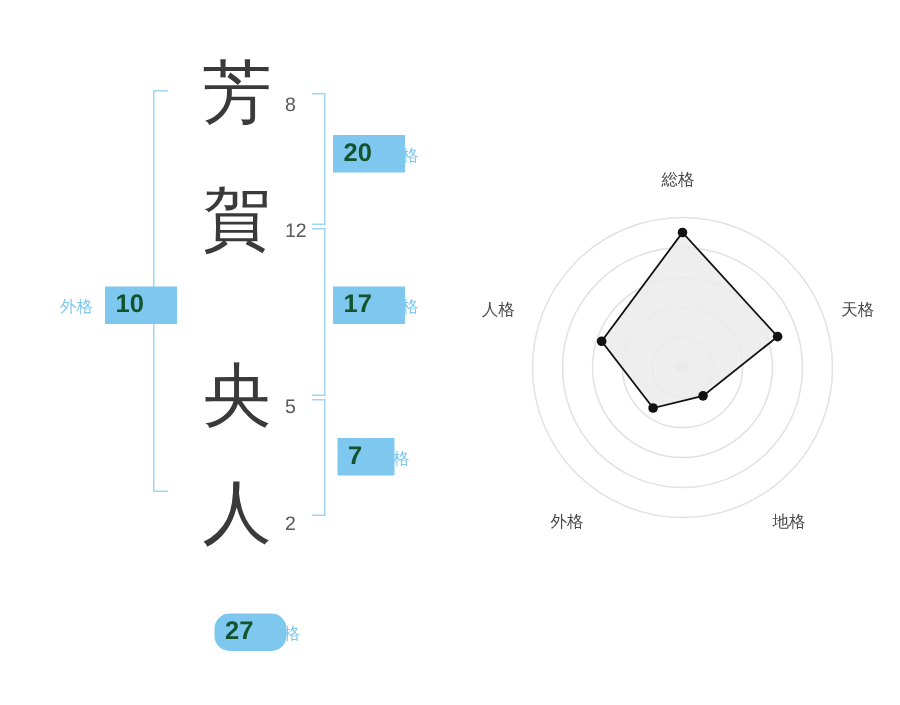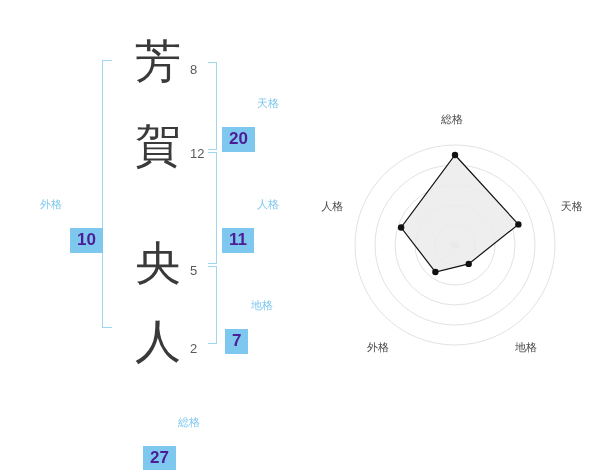--- a/index.html
+++ b/index.html
@@ -34,28 +34,27 @@
   .kanji-num {
     position: absolute;
     font-size: 13px;
     color: #5a5a5a;
     font-family: "Liberation Sans", sans-serif;
   }
 
   .badge {
     position: absolute;
     background: #7ec8ef;
-    color: #4c1d95;
+    color: #14532d;
     font-size: 17px;
     font-weight: bold;
-    padding: 2px 7px 3px 7px;
+    padding: 2px 22px 3px 7px;
     line-height: 1.2;
     text-align: center;
     font-family: "Liberation Sans", sans-serif;
-    margin-top: 37px;
   }
   .badge-label {
     position: absolute;
     font-size: 11px;
     color: #7ec8ef;
     font-family: "DejaVu Sans", sans-serif;
   }
 
   
   .bracket-right {
@@ -108,30 +107,30 @@
 
     <div class="bracket-right" style="left:208px; top:62px; height:88px;"></div>
 
     <div class="bracket-right" style="left:208px; top:152px; height:112px;"></div>
 
     <div class="bracket-right" style="left:208px; top:266px; height:78px;"></div>
 
     <div class="badge" style="left:222px; top:90px;">20</div>
     <div class="badge-label" style="left:257px; top:96px;">天格</div>
 
-    <div class="badge" style="left:222px; top:191px;">11</div>
+    <div class="badge" style="left:222px; top:191px;">17</div>
     <div class="badge-label" style="left:257px; top:197px;">人格</div>
 
     <div class="badge" style="left:225px; top:292px;">7</div>
     <div class="badge-label" style="left:251px; top:298px;">地格</div>
 
     <div class="badge-label" style="left:40px; top:197px;">外格</div>
     <div class="badge" style="left:70px; top:191px;text-align:center;">10</div>
 
-    <div class="badge" style="left:143px; top:409px;">27</div>
+    <div class="badge" style="left:143px; top:409px;border-radius:10px;">27</div>
     <div class="badge-label" style="left:178px; top:415px;">総格</div>
   </div>
 
   <div id="chart-panel">
     <svg id="radar-svg" width="290" height="470" viewBox="0 0 290 470">
       <g id="radar-grid">
           <circle cx="145" cy="245" r="20" fill="none" stroke="#e2e2e2" stroke-width="1"></circle>
           <circle cx="145" cy="245" r="40" fill="none" stroke="#e2e2e2" stroke-width="1"></circle>
           <circle cx="145" cy="245" r="60" fill="none" stroke="#e2e2e2" stroke-width="1"></circle>
           <circle cx="145" cy="245" r="80" fill="none" stroke="#e2e2e2" stroke-width="1"></circle>

